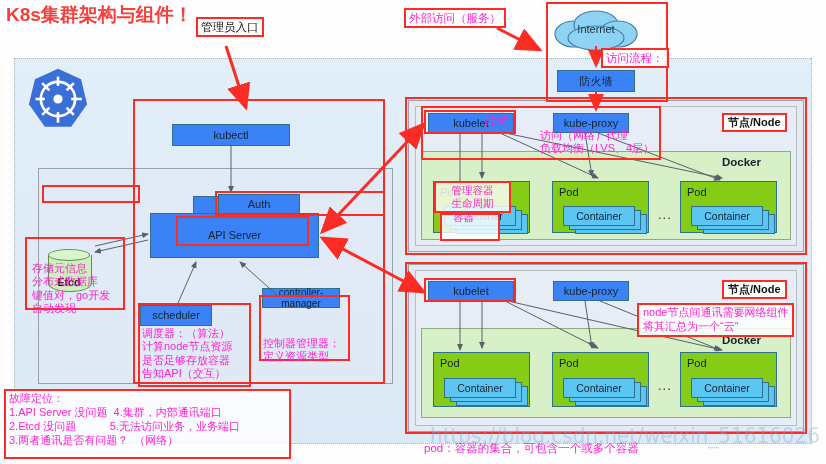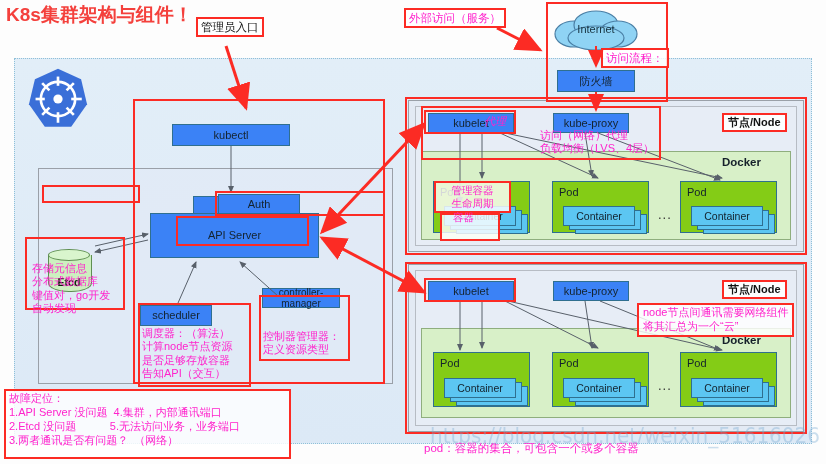--- a/index.html
+++ b/index.html
@@ -375,21 +375,21 @@
 键值对，go开发
 自动发现</div>
 
   <div class="abs annbox" style="left:138px;top:303px;width:113px;height:84px;background:transparent;padding:0;"></div>
   <div class="abs rtext" style="left:142px;top:327px;">调度器：（算法）
 计算node节点资源
 是否足够存放容器
 告知API（交互）</div>
 
   <div class="abs annbox" style="left:259px;top:295px;width:91px;height:66px;background:transparent;padding:0;"></div>
-  <div class="abs rtext" style="left:263px;top:330px;">控制器管理器：
+  <div class="abs rtext" style="left:263px;top:337px;">控制器管理器：
 定义资源类型</div>
 
   <div class="abs annbox" style="left:4px;top:389px;width:287px;height:70px;padding:1px 3px;font-size:11px;line-height:1.26;">故障定位：
 1.API Server 没问题  4.集群，内部通讯端口
 2.Etcd 没问题           5.无法访问业务，业务端口
 3.两者通讯是否有问题？  （网络）</div>
 
   <div class="wm">https://blog.csdn.net/weixin_51616026</div>
   <div class="bottomtext">pod：容器的集合，可包含一个或多个容器</div>
 

